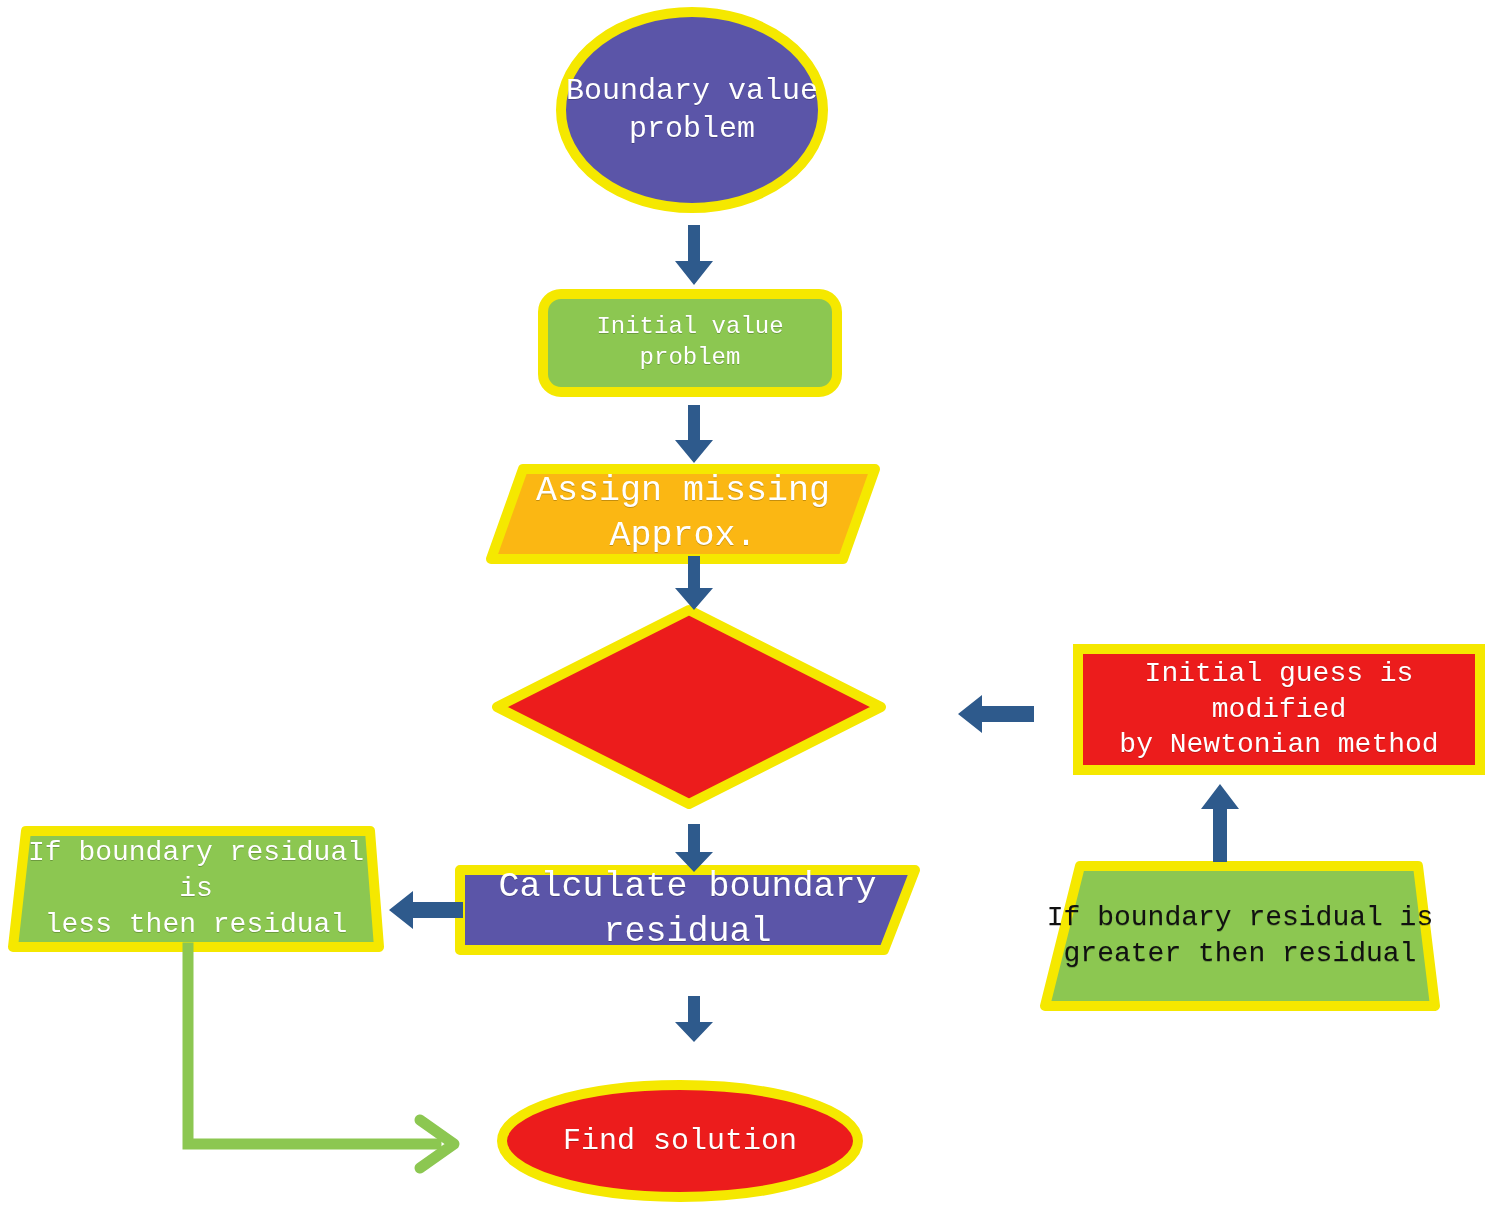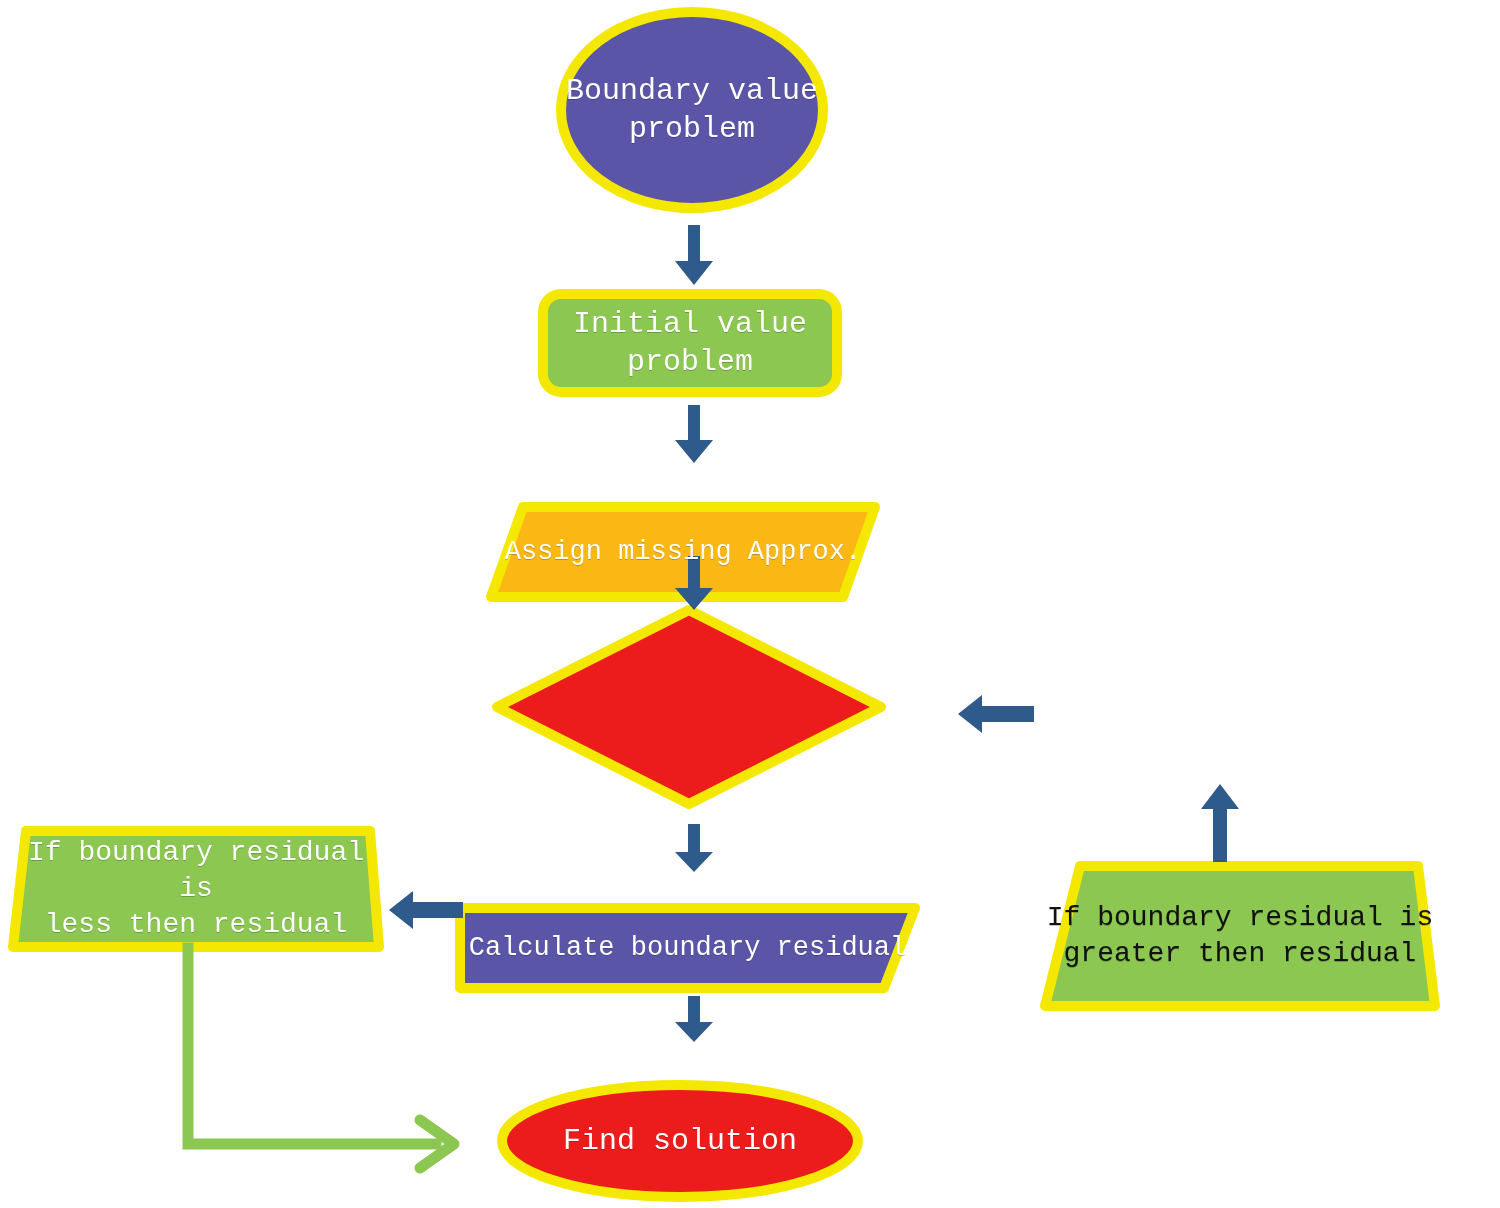--- a/index.html
+++ b/index.html
@@ -47,22 +47,22 @@
 
   
   .conn {
     position: absolute;
     z-index: 2;
   }
   .conn svg { display: block; overflow: visible; }
 
   
   .t-start   { font-size: 30px; }
-  .t-process { font-size: 30px; border-radius: 22px; }
-  .t-data    { font-size: 27px; margin-top: 38px; }
+  .t-process { font-size: 24px; border-radius: 22px; }
+  .t-data    { font-size: 35px; }
   .t-dec     { font-size: 29px; }
   .t-sm      { font-size: 28px; }
   .dark      { color: #111111; text-shadow: none; }
 </style>
 </head>
 <body>
 
 <div id="canvas">
 
   <div class="node t-start" style="left:556px; top:8px; width:272px; height:204px;">
@@ -104,20 +104,27 @@
       <path d="M16 0 H28 V32 H41 L22 54 L3 32 H16 Z" fill="#2E5A8C"></path>
     </svg>
   </div>
 
   <div class="node t-dec" style="left:491px; top:604px; width:396px; height:206px;">
     <svg class="shape-svg" viewBox="0 0 396 206" preserveAspectRatio="none">
       <polygon points="198,6 390,103 198,200 6,103" fill="#EC1C1C" stroke="#F5E800" stroke-width="10" stroke-linejoin="round"></polygon>
     </svg>
   </div>
 
+  <div class="node t-sm" style="left:1073px; top:644px; width:412px; height:131px;">
+    <svg class="shape-svg" viewBox="0 0 412 131" preserveAspectRatio="none">
+      <rect x="5" y="5" width="402" height="121" fill="#EC1C1C" stroke="#F5E800" stroke-width="10"></rect>
+    </svg>
+    <span class="label">Initial  guess is modified
+by Newtonian method</span>
+  </div>
 
   <div class="conn" style="left:958px; top:692px; width:78px; height:44px;">
     <svg width="78" height="44" viewBox="0 0 78 44">
       <path d="M0 22 L24 3 V14 H76 V30 H24 V41 Z" fill="#2E5A8C"></path>
     </svg>
   </div>
 
   <div class="conn" style="left:1198px; top:784px; width:44px; height:80px;">
     <svg width="44" height="80" viewBox="0 0 44 80">
       <path d="M22 0 L41 25 H29 V78 H15 V25 H3 Z" fill="#2E5A8C"></path>

